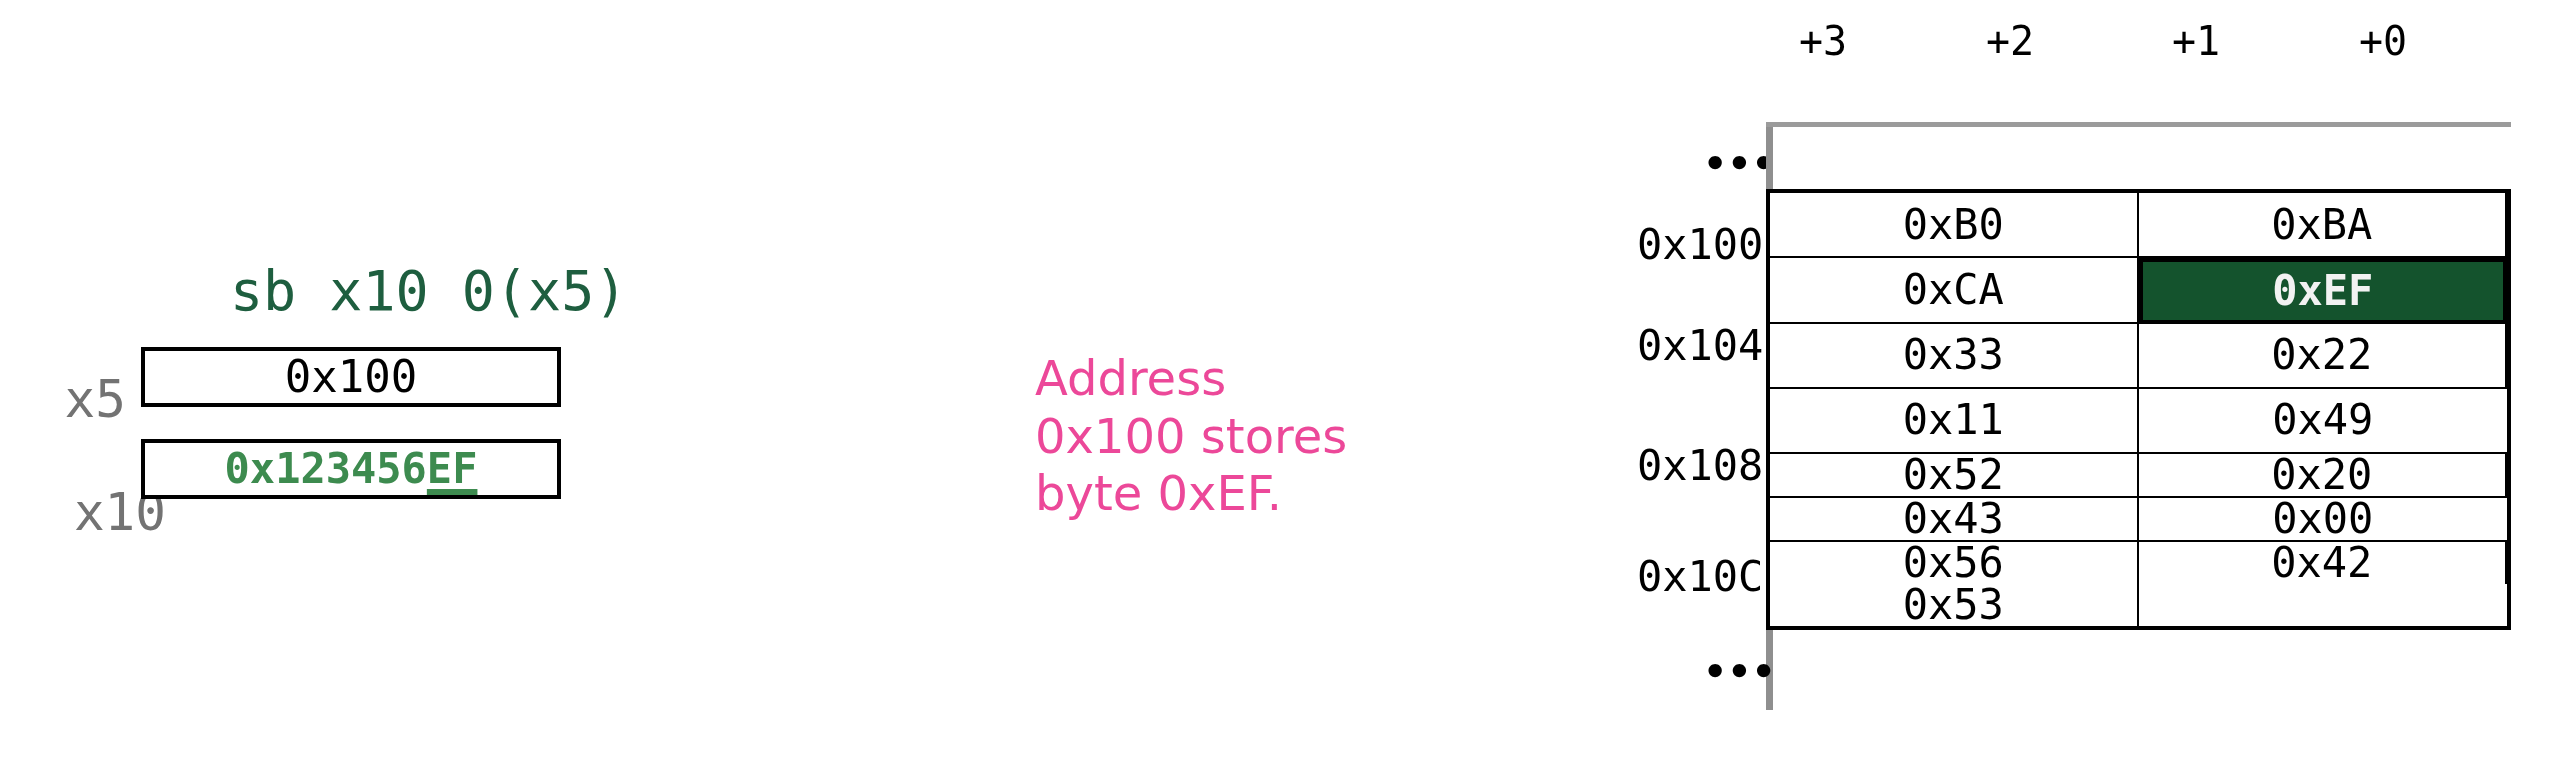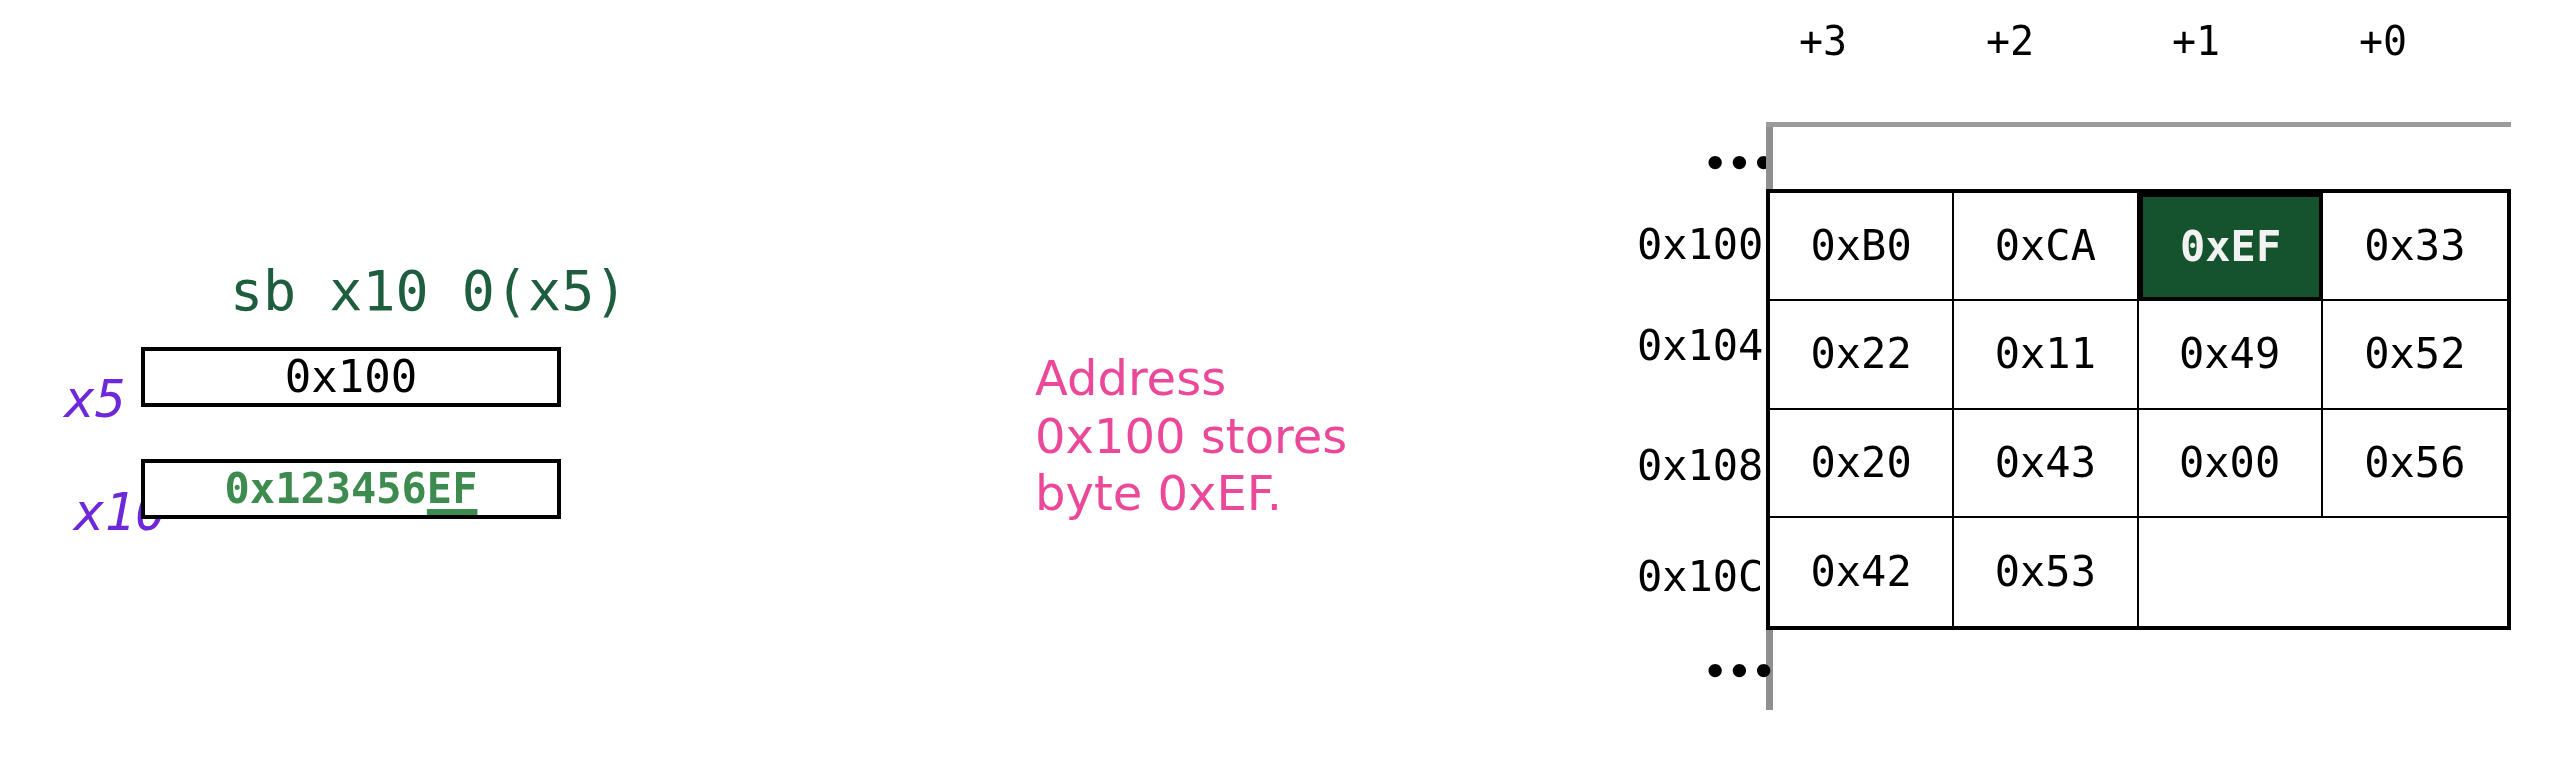--- a/index.html
+++ b/index.html
@@ -34,43 +34,42 @@
     line-height: 1;
     color: #1e5e3f;
     white-space: pre;
     letter-spacing: 0px;
   }
 
   .reg-label {
     position: absolute;
     font-family: "DejaVu Sans Mono", monospace;
     font-size: 51px;
-    color: #6d28d9;
+    color: #737373;
     line-height: 1;
     white-space: pre;
     text-align: right;
-    font-style: italic;
   }
   #reg-label-x5  { left: 0px; top: 374px; width: 126px; }
   #reg-label-x10 { left: 0px; top: 487px; width: 126px; padding-left: 40px; }
 
   .reg-box {
     position: absolute;
     left: 141px;
     width: 420px;
     height: 60px;
     border: 4.8px solid #000000;
     background: #ffffff;
     box-sizing: border-box;
     display: flex;
     align-items: center;
     justify-content: center;
   }
   #reg-box-x5  { top: 347px; }
-  #reg-box-x10 { top: 459px; }
+  #reg-box-x10 { top: 439px; }
 
   .reg-value {
     font-family: "DejaVu Sans Mono", monospace;
     font-size: 44px;
     line-height: 1;
     color: #000000;
     white-space: pre;
   }
   .reg-value.hex-green {
     color: #3d8b4f;
@@ -164,21 +163,21 @@
   
   #grid {
     position: absolute;
     left: 187px;
     top: 189px;
     width: 745px;
     height: 441px;
     border: 4.8px solid #000000;
     box-sizing: border-box;
     display: grid;
-    grid-template-columns: repeat(4, 1fr);
+    grid-template-columns: repeat(2, 1fr);
     grid-template-rows: repeat(4, 1fr);
     background: #ffffff;
   }
   .cell {
     border-right: 2.9px solid #000000;
     border-bottom: 2.9px solid #000000;
     box-sizing: border-box;
     display: flex;
     align-items: center;
     justify-content: center;
@@ -235,20 +234,21 @@
   <div class="gray-vline" id="gray-vline-top"></div>
   <div id="gray-hline-top"></div>
 
   <div class="row-addr" id="row-addr-0" style="top:224px">0x100</div>
   <div class="row-addr" id="row-addr-1" style="top:325px">0x104</div>
   <div class="row-addr" id="row-addr-2" style="top:445px">0x108</div>
   <div class="row-addr" id="row-addr-3" style="top:556px">0x10C</div>
 
   <div id="grid">
     <div class="cell">0xB0</div>
+    <div class="cell">0xBA</div>
     <div class="cell">0xCA</div>
     <div class="cell highlight">0xEF</div>
 
     <div class="cell">0x33</div>
     <div class="cell">0x22</div>
     <div class="cell">0x11</div>
 
     <div class="cell">0x49</div>
     <div class="cell">0x52</div>
     <div class="cell">0x20</div>

